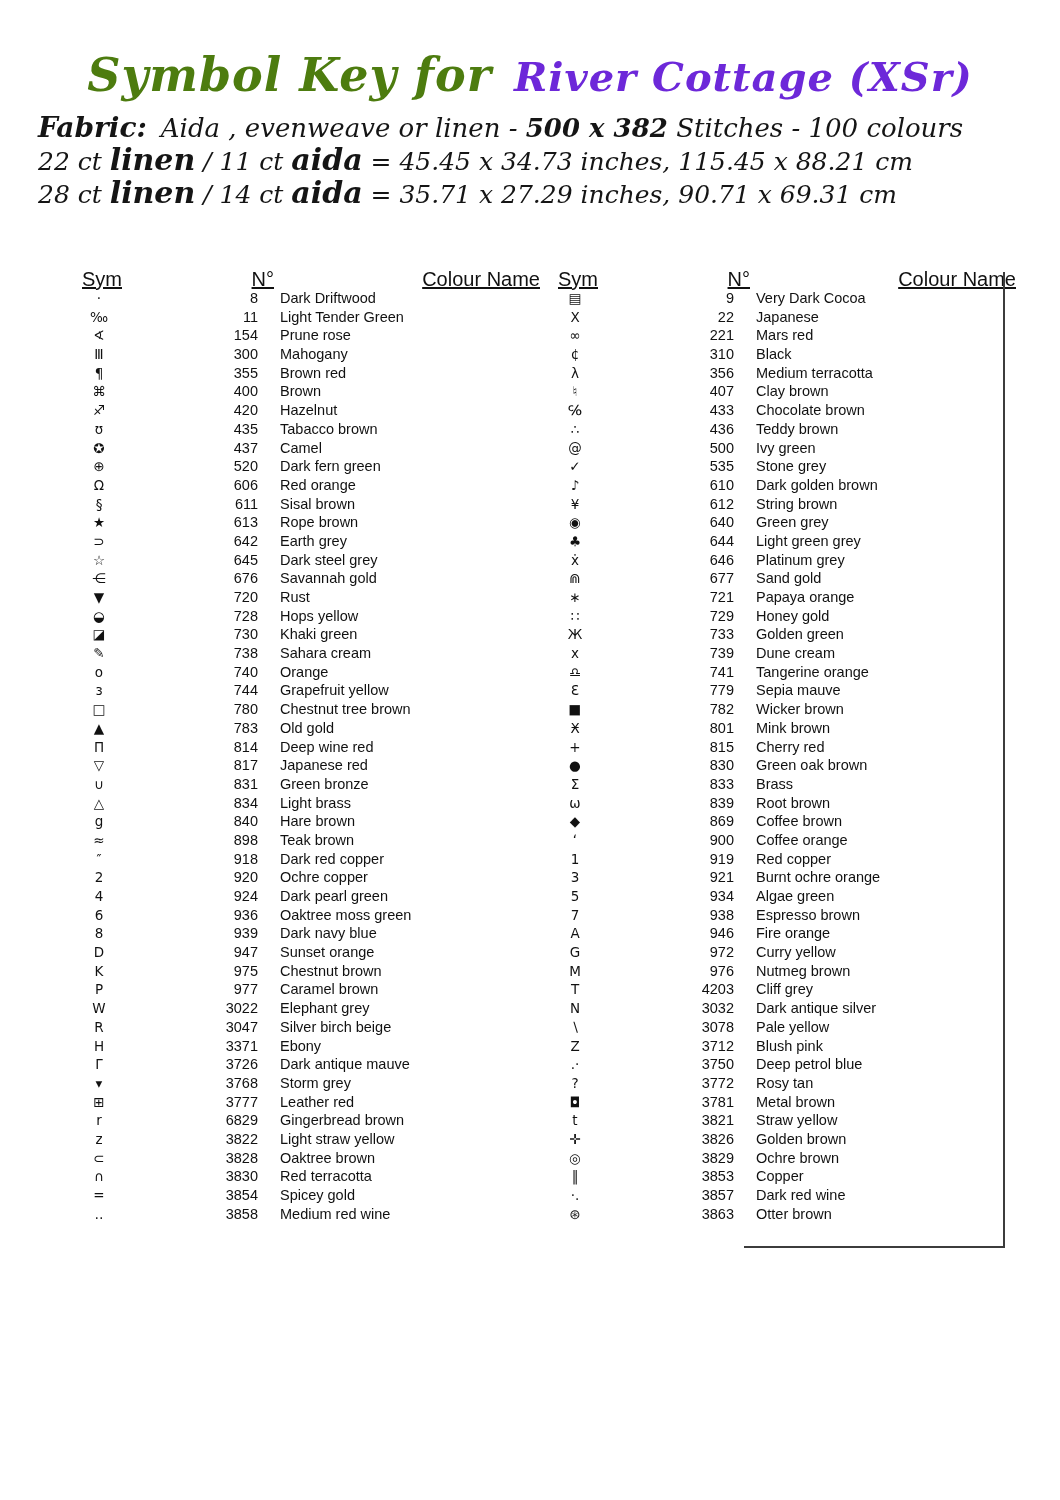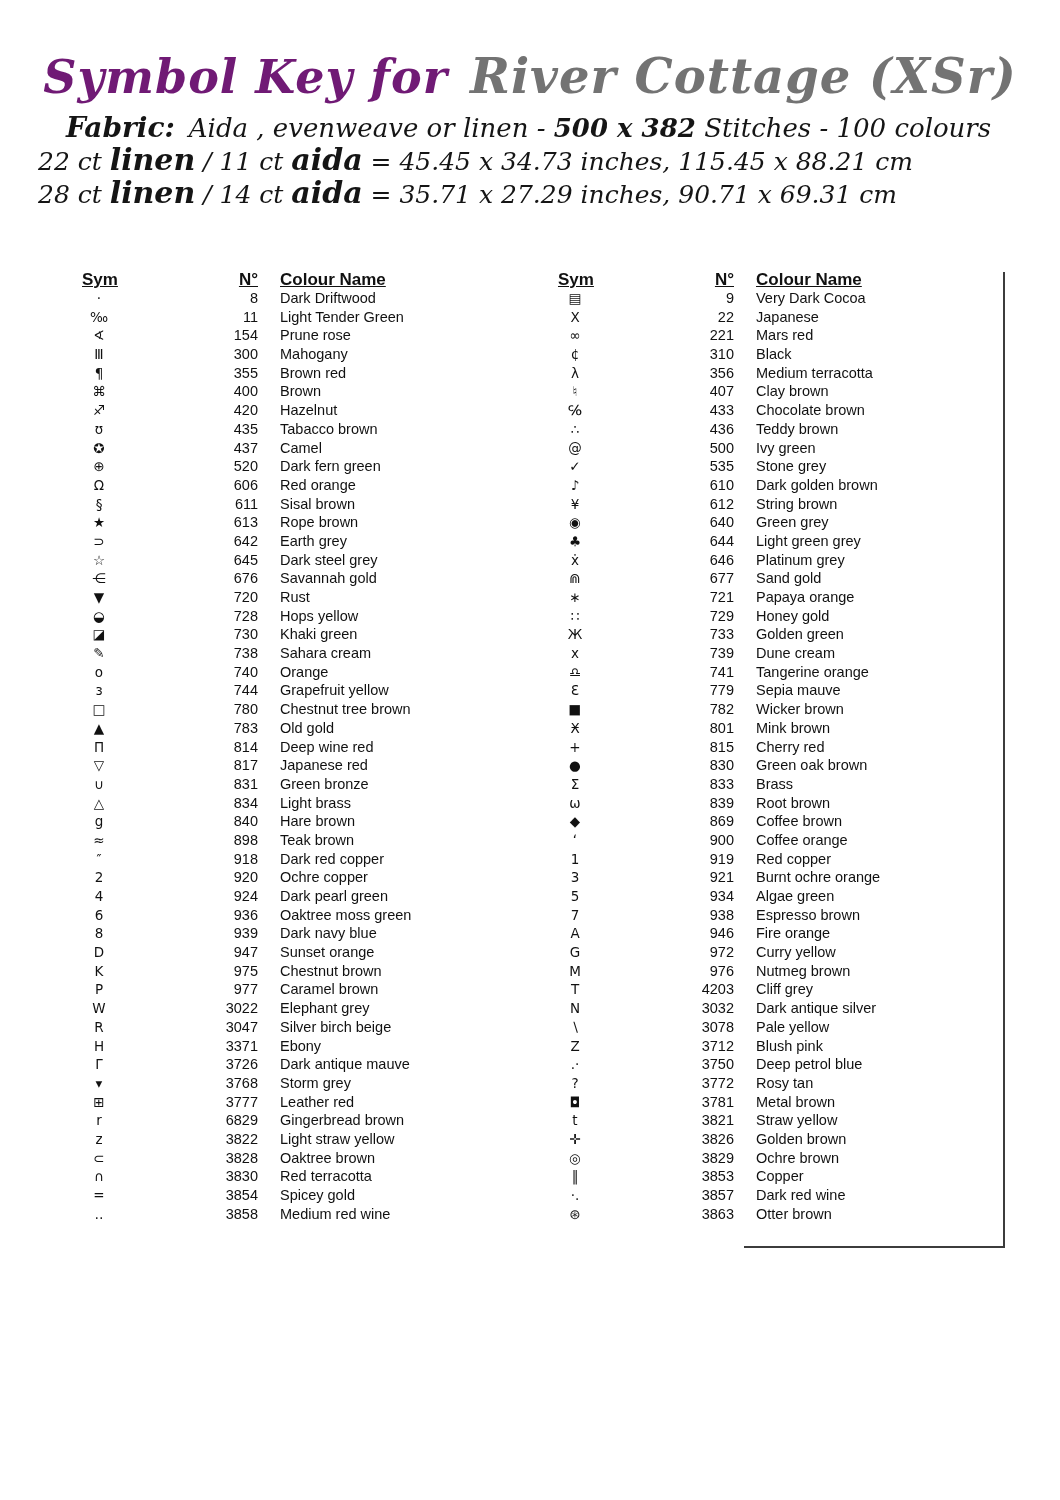--- a/index.html
+++ b/index.html
@@ -16,31 +16,31 @@
   .title-line{
     position:absolute;
     top:48px;left:0;right:0;
     text-align:center;
     font-family:"DejaVu Serif","Liberation Serif",serif;
     font-style:italic;
     font-weight:bold;
     letter-spacing:1px;
     white-space:nowrap;
   }
-  .title-black{font-size:46px;color:#701a75;}
-  .title-red{font-size:48px;color:#737373;margin-left:22px;}
+  .title-black{font-size:46px;color:#4d7c0f;}
+  .title-red{font-size:40px;color:#6d28d9;margin-left:22px;}
   
   .fabric{
     position:absolute;
     left:38px;top:112px;width:990px;
     font-family:"DejaVu Serif","Liberation Serif",serif;
     font-style:italic;
     color:#151515;
   }
-  .fabric-line1{font-size:26px;line-height:32px;white-space:nowrap;margin-left:28px;}
+  .fabric-line1{font-size:26px;line-height:32px;white-space:nowrap;}
   .fabric-label{font-weight:bold;font-size:28px;margin-right:14px;}
   .fabric-bold{font-weight:bold;}
   .fabric-line{font-size:25px;line-height:31px;white-space:nowrap;}
   .fl-bold{font-weight:bold;font-size:30px;}
   
   .key-table{
     position:absolute;
     top:270px;
     width:470px;
   }
@@ -53,25 +53,25 @@
     line-height:18.7px;
     font-size:14.5px;
   }
   .key-row .cell-sym{text-align:center;font-size:13.5px;font-family:"DejaVu Sans",sans-serif;}
   .key-row .cell-num{text-align:right;}
   .key-row .cell-name{text-align:left;padding-left:22px;white-space:nowrap;}
   .key-header{
     display:grid;
     grid-template-columns:58px 130px auto;
     height:19px;line-height:19px;
-    font-size:17px;font-weight:bold;
+    font-size:20px;font-weight:normal;gap:16px;
   }
   .key-header .h-sym{text-align:left;padding-left:12px;text-decoration:underline;}
   .key-header .h-num{text-align:right;text-decoration:underline;}
-  .key-header .h-name{text-align:left;padding-left:22px;text-decoration:underline;white-space:nowrap;}
+  .key-header .h-name{text-align:right;padding-left:22px;text-decoration:underline;white-space:nowrap;}
   
   .v-rule{
     position:absolute;
     left:1003px;top:272px;
     width:2px;height:975px;
     background:#3c3c3c;
   }
   .h-rule{
     position:absolute;
     left:744px;top:1246px;

